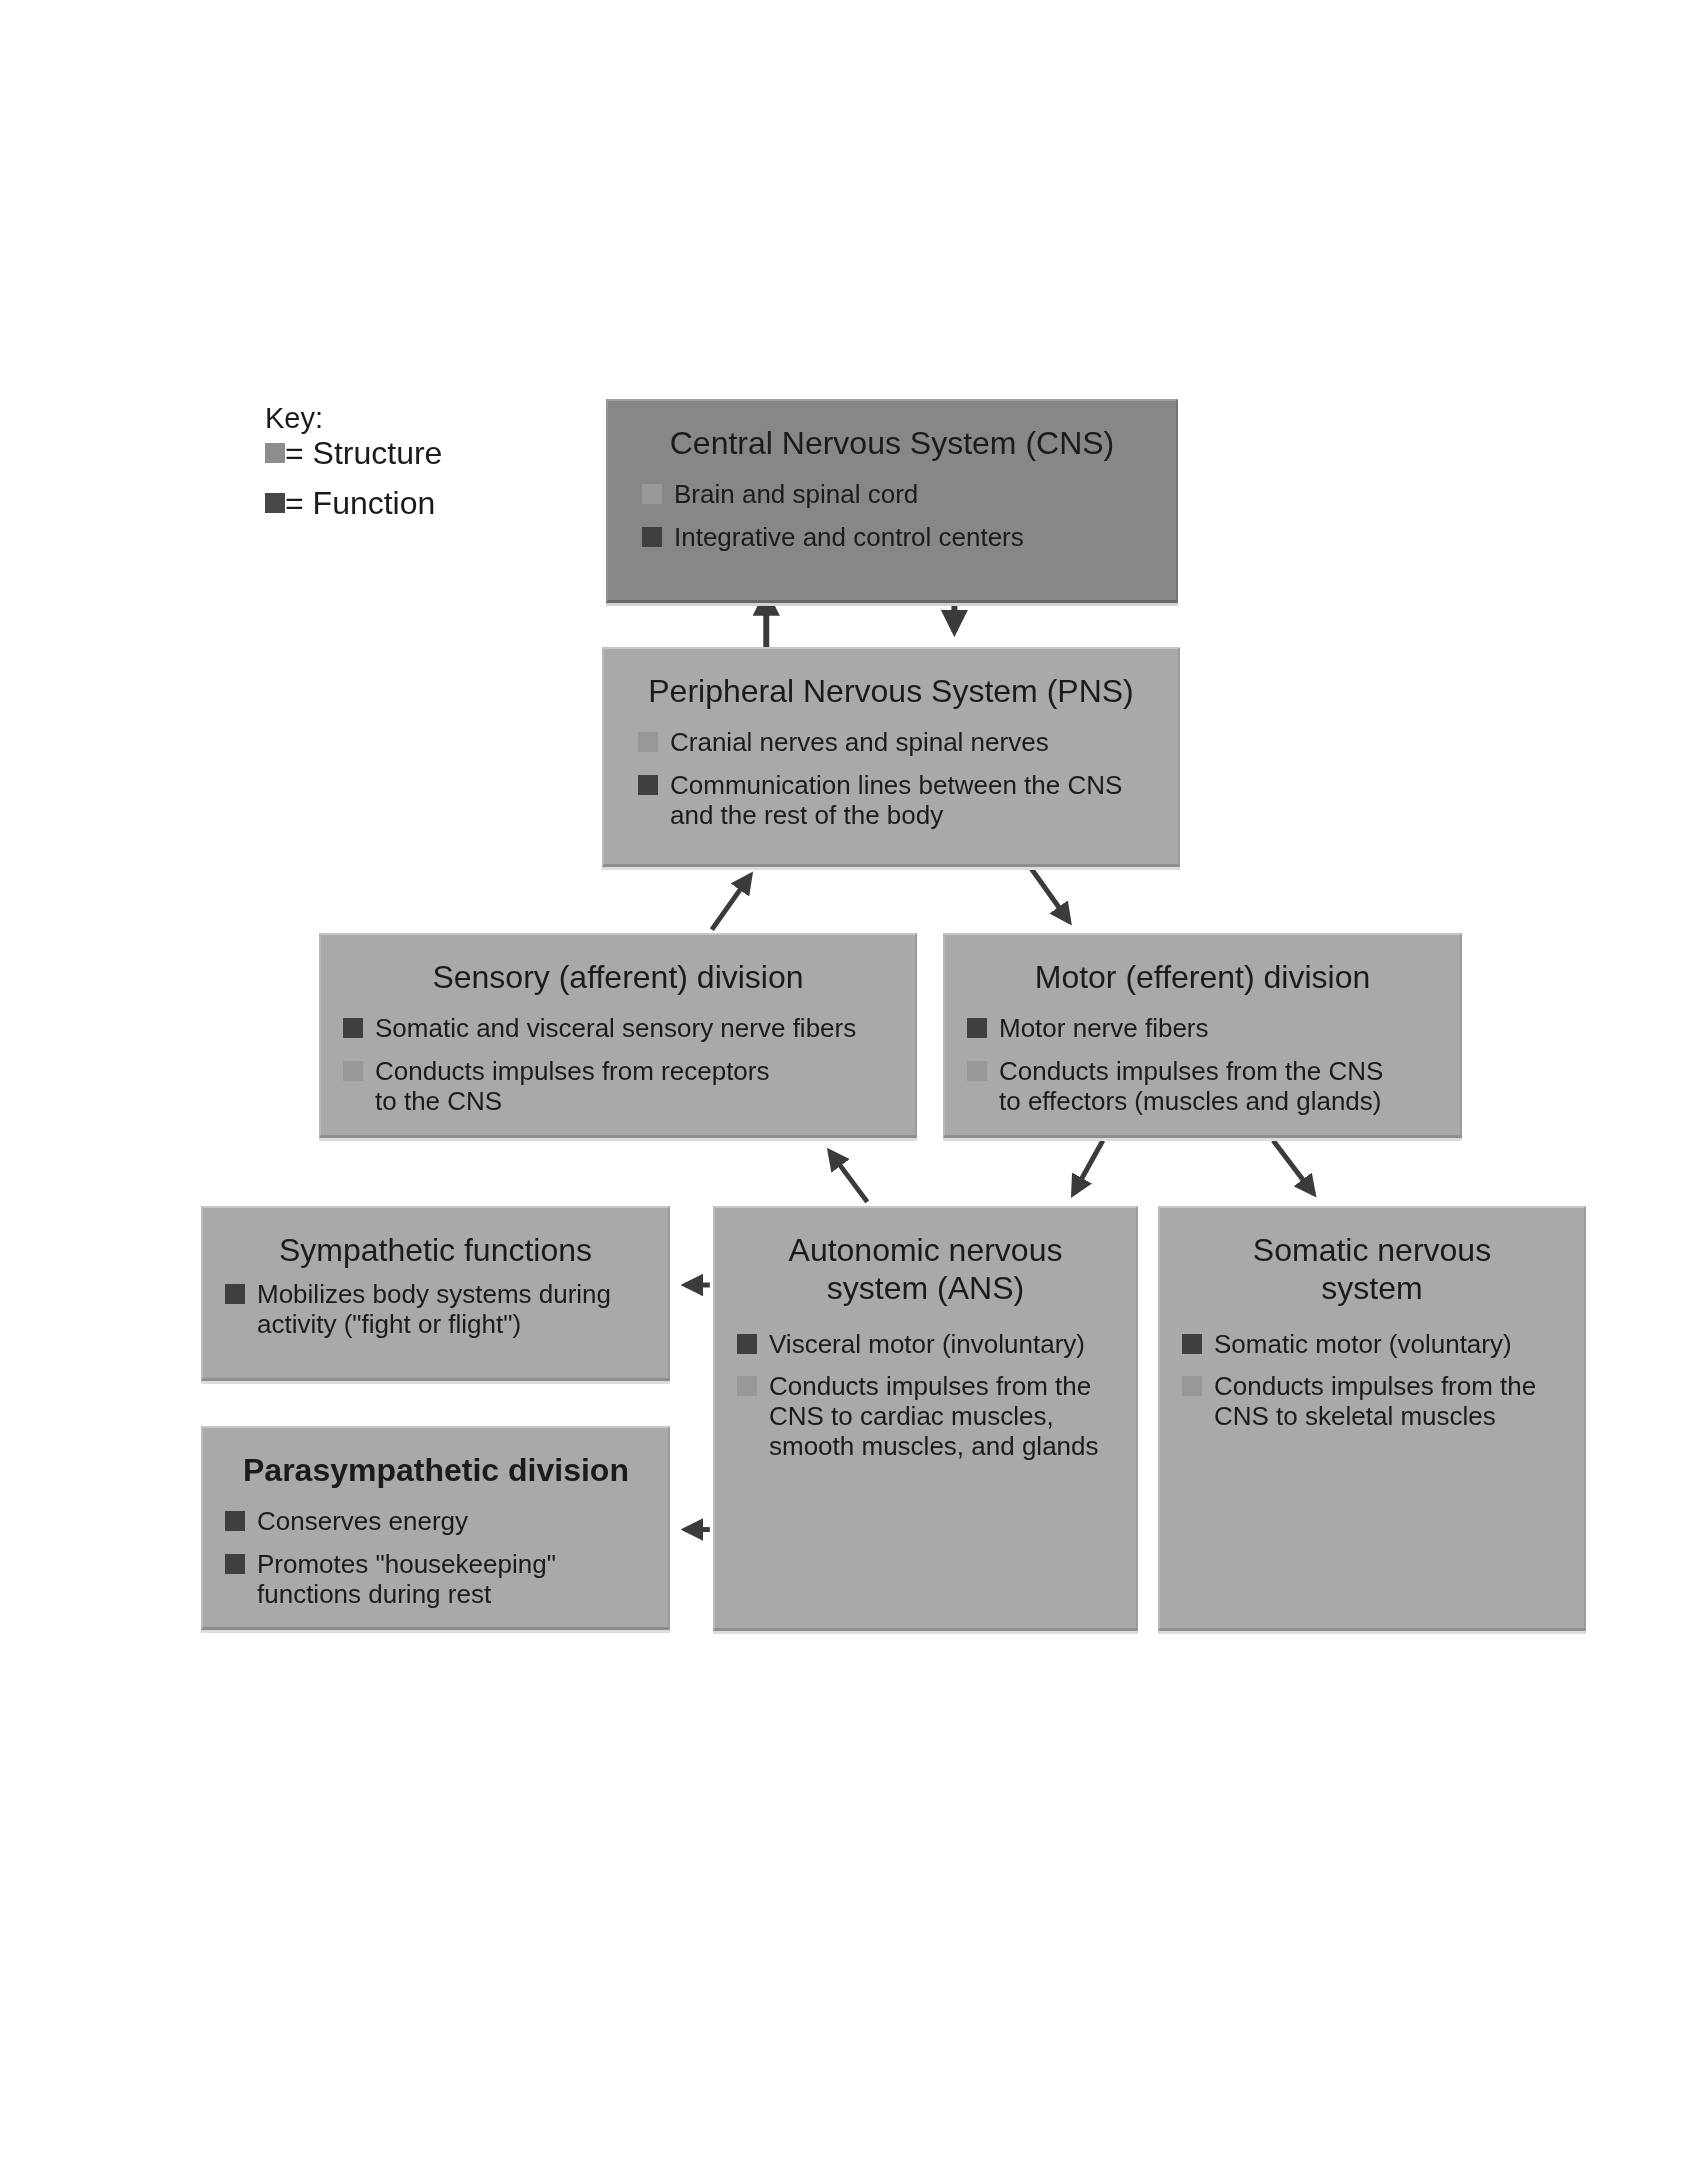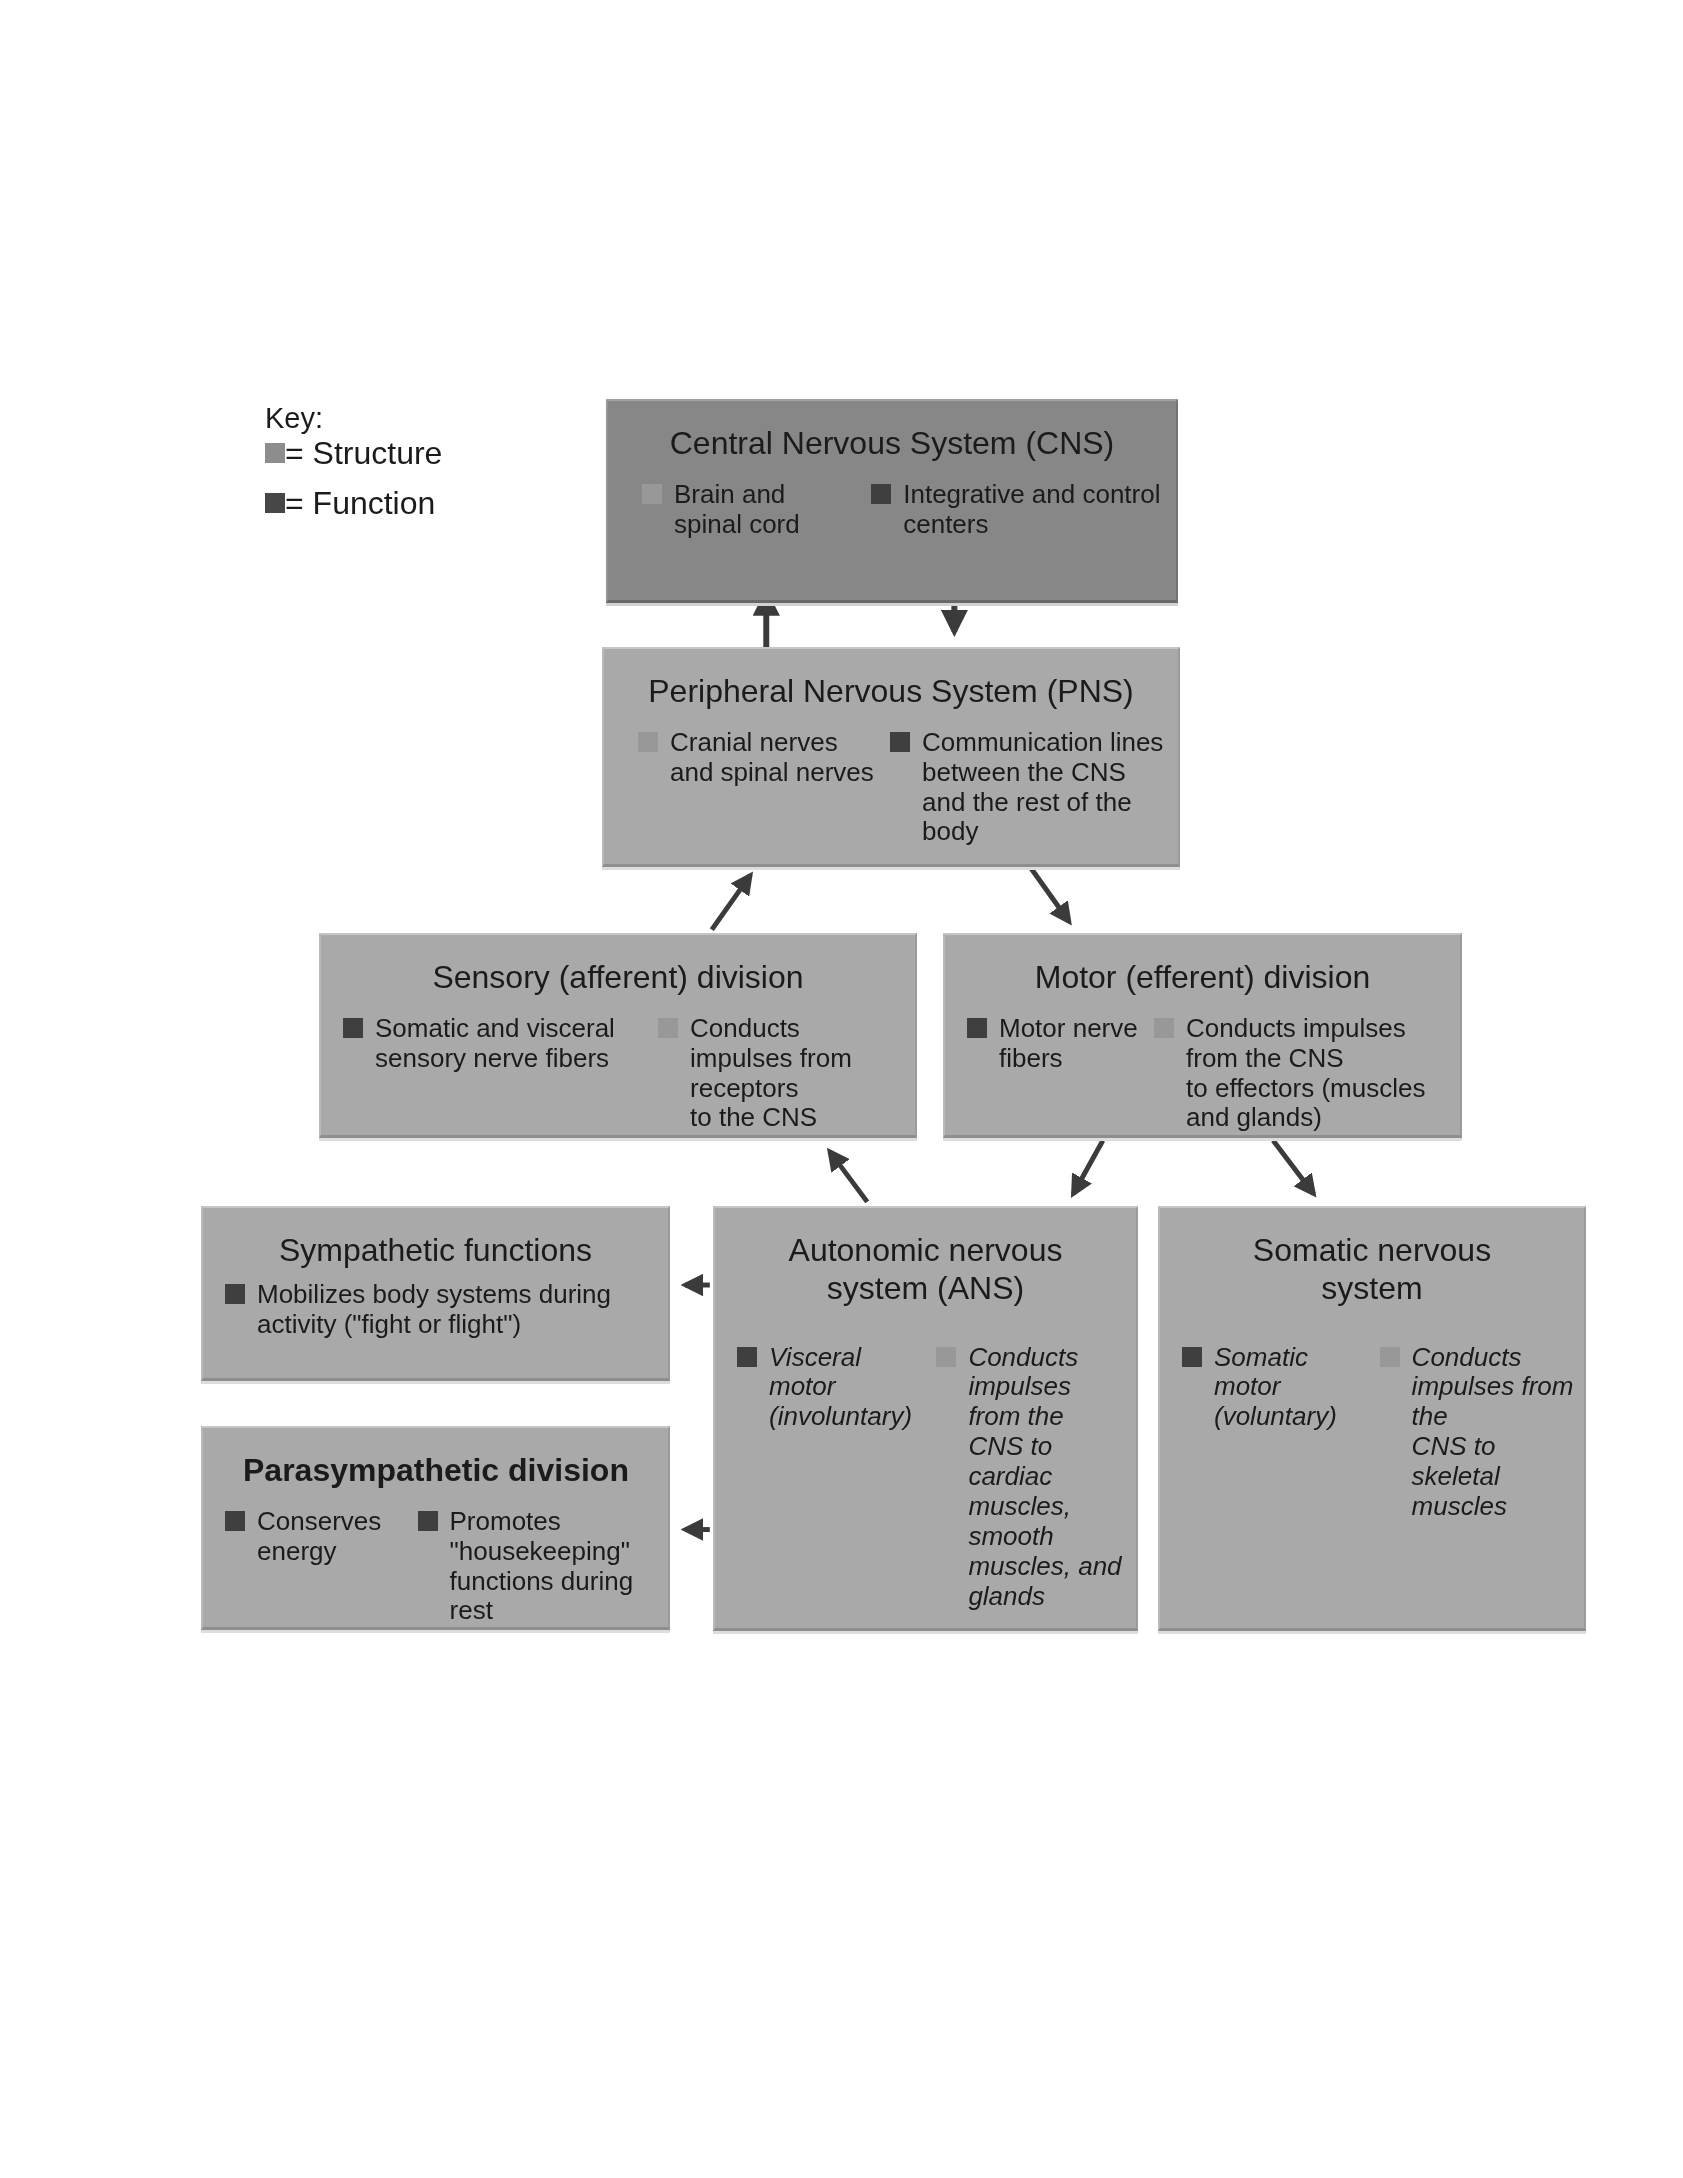--- a/index.html
+++ b/index.html
@@ -41,25 +41,25 @@
     margin-top:24px;
     line-height:1.18;
     white-space:pre-line;
   }
   .box-title.left{text-align:left;padding-left:40px;font-weight:bold;}
   .bullets{
     margin-top:17px;
     padding-left:34px;
     padding-right:6px;
     display:flex;
-    flex-direction:row;
+    flex-direction:column;
     gap:13px;
   }
   .bullets.tight{padding-left:22px;}
-  .bullets.roomy{margin-top:35px;font-style:italic;}
+  .bullets.roomy{margin-top:22px;}
   .bullet{
     display:flex;
     align-items:flex-start;
     gap:12px;
     font-size:26px;
     line-height:1.15;
   }
   .bullet-text{white-space:pre-line;}
   
   .sq{

